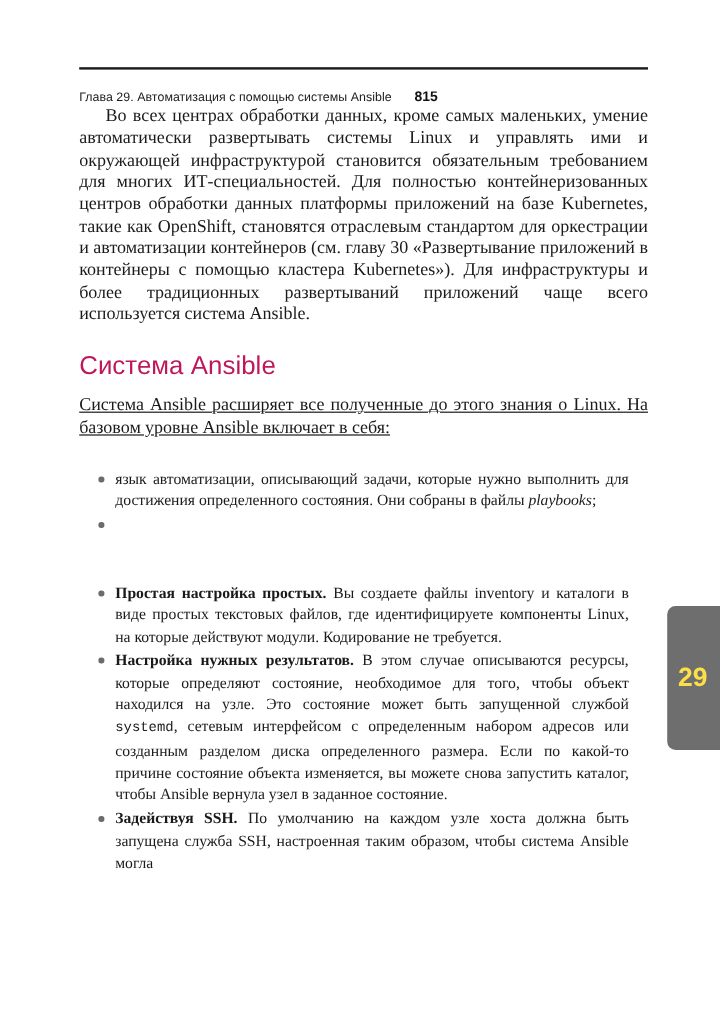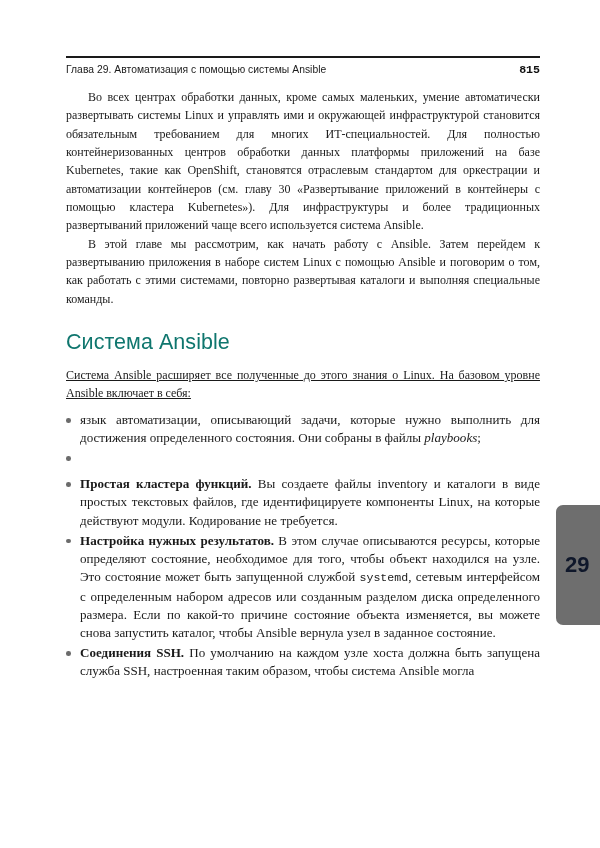--- a/index.html
+++ b/index.html
@@ -33,72 +33,72 @@
     top: 56px;
     width: 474px;
   }
   .header-rule {
     height: 1.6px;
     background: #1a1a1a;
     width: 100%;
   }
   .header-line {
     display: flex;
-    justify-content: space-between;
+    justify-content: flex-start;
     align-items: baseline;
-    padding-top: 5px;
+    padding-top: 16px;
   }
   .header-title {
     font-family: "Liberation Sans", "DejaVu Sans", sans-serif;
     font-size: 10.3px;
     letter-spacing: 0.05px;
     color: #1a1a1a;
     white-space: nowrap;
   }
   .header-pageno {
-    font-family: Liberation Mono, monospace;
+    font-family: Liberation Sans, sans-serif;
     font-size: 11.6px;
     font-weight: bold;
     color: #111;
     margin-left: 19px;
     white-space: nowrap;
   }
 
   
   .content {
     position: absolute;
     left: 66px;
     top: 88px;
     width: 474px;
   }
 
   p.body {
     margin: 0;
-    font-size: 12px;
+    font-size: 15px;
     line-height: 18.35px;
     text-align: justify;
     text-indent: 22px;
     hyphens: manual;
     word-spacing: -0.15px;
   }
   p.body.cont { text-indent: 0; text-decoration: underline; }
 
   h2.section {
     font-family: "Liberation Sans", "DejaVu Sans", sans-serif;
     font-weight: normal;
     font-size: 21.5px;
     line-height: 24px;
-    color: #0f766e;
+    color: #be185d;
     margin: 0;
     letter-spacing: 0.05px;
   }
 
   ul.bullets {
     list-style: none;
-    margin: 0;
+    margin: 16px;
     padding: 0;
   }
   ul.bullets > li {
     position: relative;
     padding-left: 14px;
     font-size: 13.05px;
     line-height: 18.35px;
     text-align: justify;
     margin: 0;
   }
@@ -136,42 +136,41 @@
     display: flex;
     align-items: center;
     justify-content: flex-start;
     box-sizing: border-box;
     padding-left: 9px;
   }
   .chapter-tab .num {
     font-family: "Liberation Sans", "DejaVu Sans", sans-serif;
     font-size: 22px;
     font-weight: bold;
-    color: #0f172a;
+    color: #fde047;
     line-height: 1;
   }
 </style>
 </head>
 <body>
 
 <div class="page">
 
   <div class="header">
     <div class="header-rule"></div>
     <div class="header-line">
       <span class="header-title">Глава 29. Автоматизация с помощью системы Ansible</span>
       <span class="header-pageno">815</span>
     </div>
   </div>
 
   <div class="content">
 
     <p class="body">Во всех центрах обработки данных, кроме самых маленьких, умение автоматически развертывать системы Linux и управлять ими и окружающей инфраструктурой становится обязательным требованием для многих ИТ-специальностей. Для полностью контейнеризованных центров обработки данных платформы приложений на базе Kubernetes, такие как OpenShift, становятся отраслевым стандартом для оркестрации и автоматизации контейнеров (см. главу 30 «Развертывание приложений в контейнеры с помощью кластера Kubernetes»). Для инфраструктуры и более традиционных развертываний приложений чаще всего используется система Ansible.</p>
 
-    <p class="body">В этой главе мы рассмотрим, как начать работу с Ansible. Затем перейдем к развертыванию приложения в наборе систем Linux с помощью Ansible и поговорим о том, как работать с этими системами, повторно развертывая каталоги и выполняя специальные команды.</p>
 
     <div class="sp-22"></div>
 
     <h2 class="section">Система Ansible</h2>
 
     <div class="sp-12"></div>
 
     <p class="body cont">Система Ansible расширяет все полученные до этого знания о Linux. На базовом уровне Ansible включает в себя:</p>
 
     <div class="sp-8"></div>
@@ -187,29 +186,29 @@
     </ul>
 
     <div class="sp-14"></div>
 
 
     <div class="sp-12"></div>
 
     <ul class="bullets">
       <li>
         <span class="dot"></span>
-        <span class="lead">Простая кластера функций.</span><span> Вы создаете файлы inventory и каталоги в виде простых текстовых файлов, где идентифицируете компоненты Linux, на которые действуют модули. Кодирование не требуется.</span>
+        <span class="lead">Простая настройка простых.</span><span> Вы создаете файлы inventory и каталоги в виде простых текстовых файлов, где идентифицируете компоненты Linux, на которые действуют модули. Кодирование не требуется.</span>
       </li>
       <li>
         <span class="dot"></span>
         <span class="lead">Настройка нужных результатов.</span><span> В этом случае описываются ресурсы, которые определяют состояние, необходимое для того, чтобы объект находился на узле. Это состояние может быть запущенной службой </span><span class="mono">systemd</span><span>, сетевым интерфейсом с определенным набором адресов или созданным разделом диска определенного размера. Если по какой-то причине состояние объекта изменяется, вы можете снова запустить каталог, чтобы Ansible вернула узел в заданное состояние.</span>
       </li>
       <li>
         <span class="dot"></span>
-        <span class="lead">Соединения SSH.</span><span> По умолчанию на каждом узле хоста должна быть запущена служба SSH, настроенная таким образом, чтобы система Ansible могла</span>
+        <span class="lead">Задействуя SSH.</span><span> По умолчанию на каждом узле хоста должна быть запущена служба SSH, настроенная таким образом, чтобы система Ansible могла</span>
       </li>
     </ul>
 
   </div>
 
   <div class="chapter-tab">
     <span class="num">29</span>
   </div>
 
 </div>

